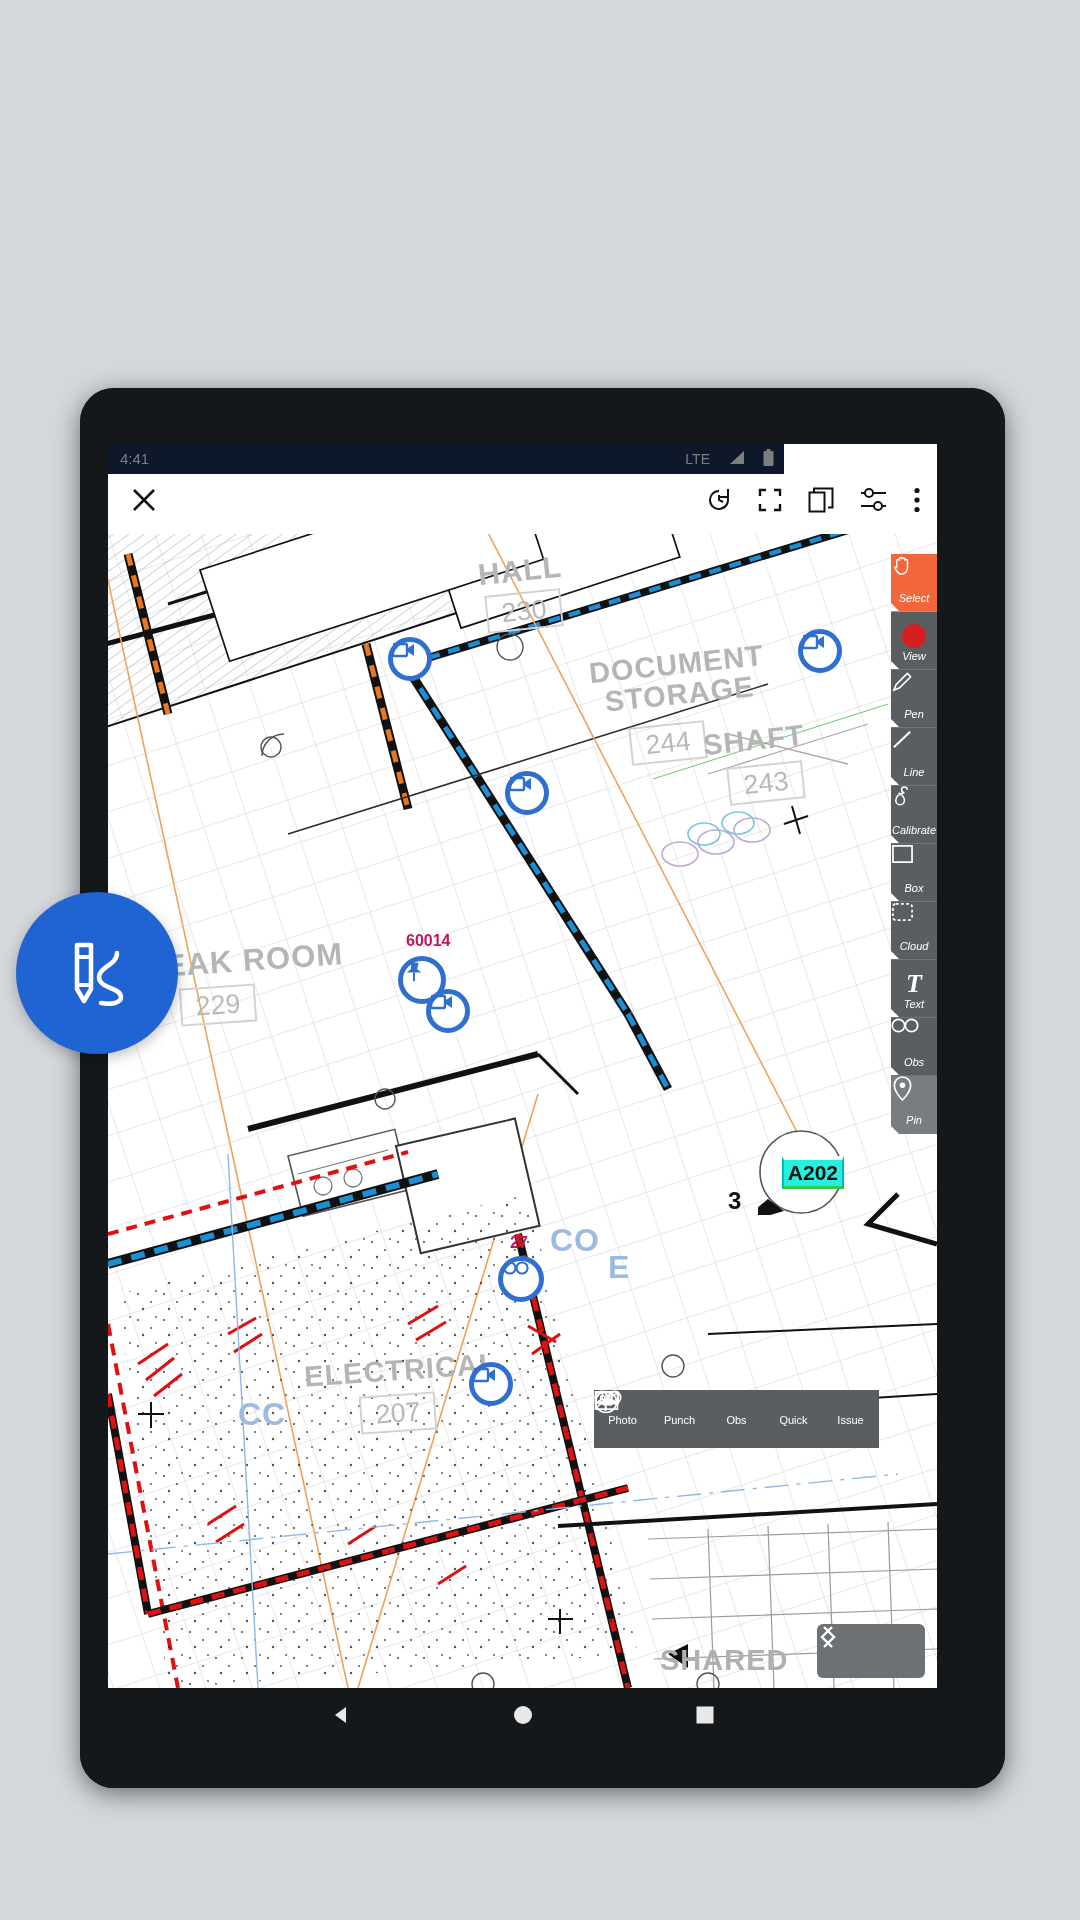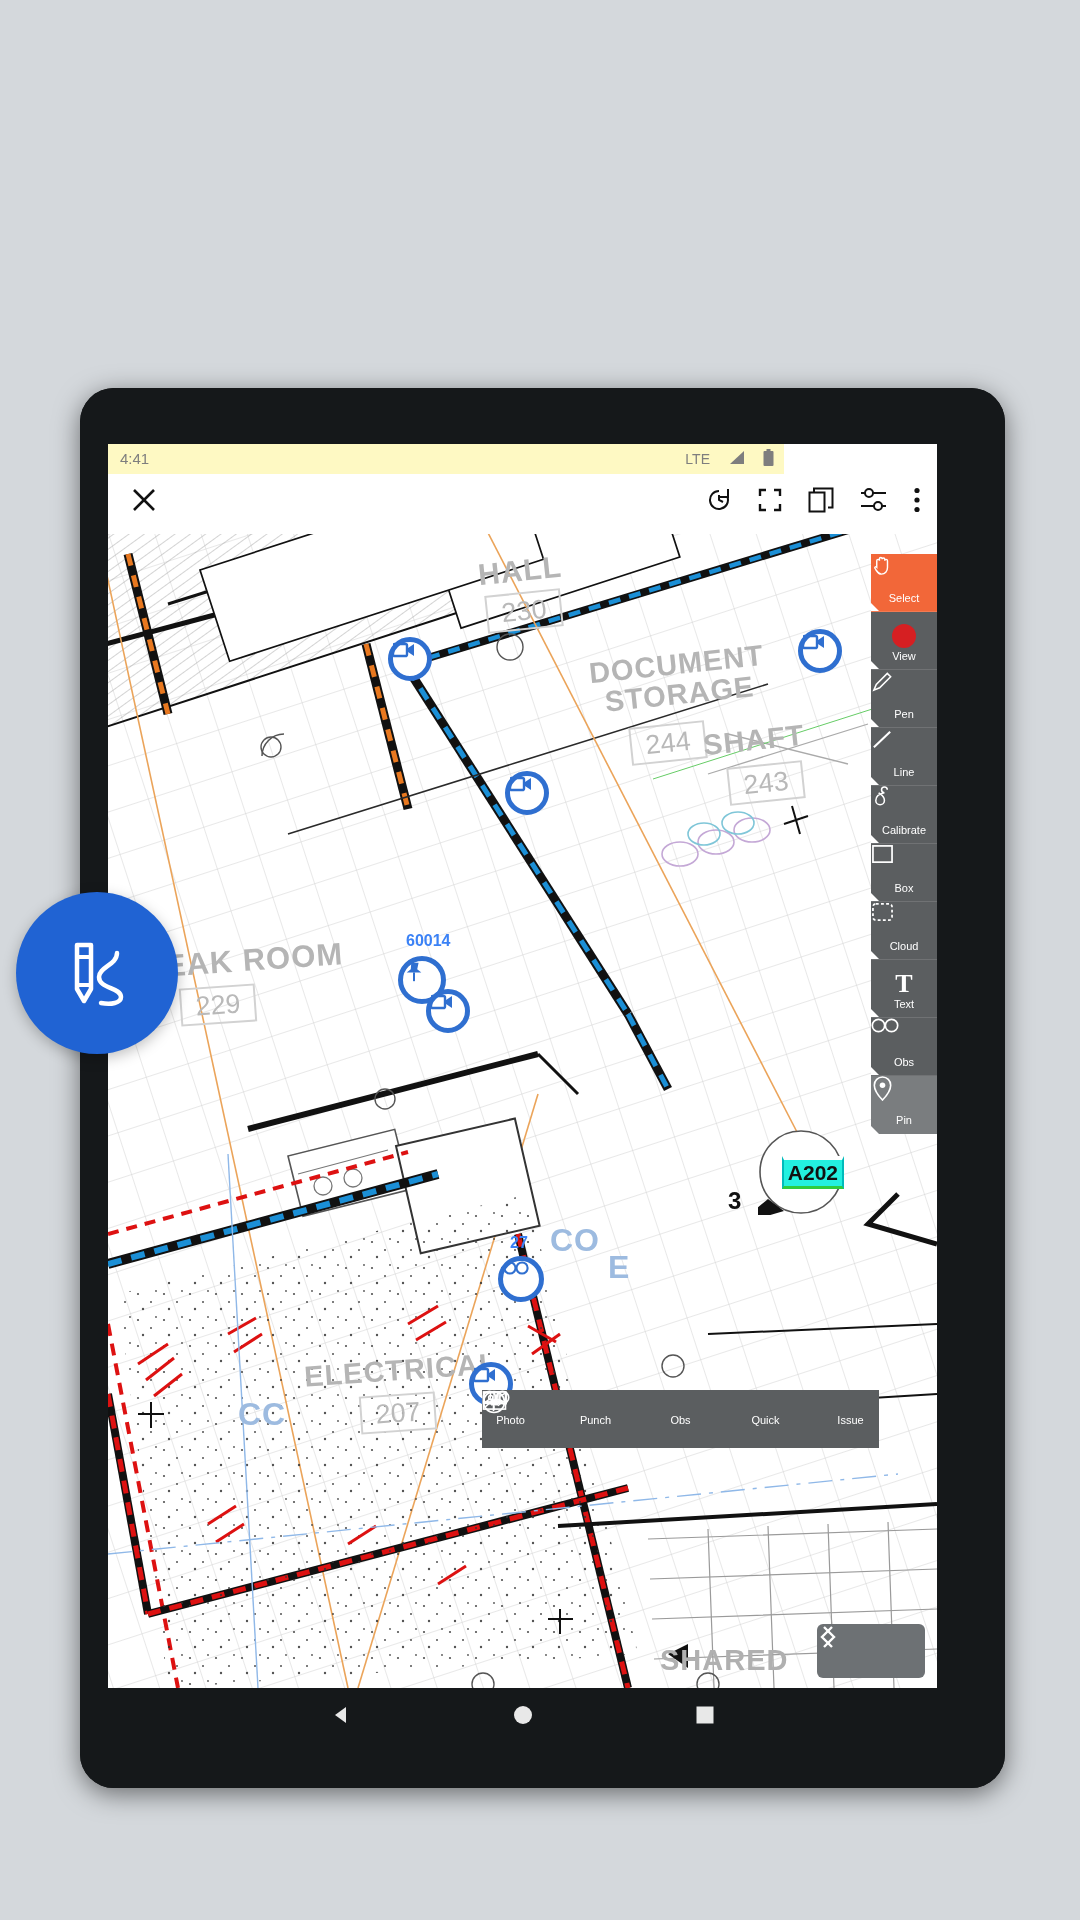--- a/index.html
+++ b/index.html
@@ -62,21 +62,21 @@
   .screen {
     position: absolute; left: 28px; top: 56px;
     width: 829px; height: 1244px;
     background: #ffffff;
     overflow: hidden;
   }
 
   
   .statusbar {
     position: absolute; left: 0; top: 0; width: 676px; height: 30px;
-    background: #fef9c3; color: #7e7e7e; font-size: 15px;
+    background: #0f172a; color: #7e7e7e; font-size: 15px;
   }
   .statusbar .time { position: absolute; left: 12px; top: 6px; }
   .statusbar .right { position: absolute; right: 10px; top: 5px; display: flex; align-items: center; gap: 18px; margin-left: 20px;}
   .statusbar .lte { font-size: 14px; color: #7e7e7e; }
 
   
   .appbar {
     position: absolute; left: 0; top: 30px; width: 829px; height: 60px;
     background: #ffffff;
   }
@@ -99,48 +99,48 @@
     border: 2px solid #d2d2d2; text-align: center;
   }
 
   
   .pin-circle {
     position: absolute; border-radius: 50%;
     background: #ffffff; border: 5px solid #2f6fd0;
     display: flex; align-items: center; justify-content: center;
   }
   .pin-tag {
-    position: absolute; color: #3b82f6; font-size: 12px; font-weight: bold;
+    position: absolute; color: #be185d; font-size: 12px; font-weight: bold;
   }
 
   
   .rtools {
-    position: absolute; right: 0px; top: 20px; width: 66px;
-    background: #5b5e60; color: #fff; text-align: center;
+    position: absolute; right: 0px; top: 20px; width: 46px;
+    background: #5b5e60; color: #fff; text-align: center; font-style: italic;
   }
   .rtool {
     position: relative; height: 58px; padding-top: 4px;
     display: flex; flex-direction: column; align-items: center; justify-content: center;
     border-bottom: 1px solid rgba(255,255,255,0.13);
   }
   .rtool .lbl { font-size: 11px; margin-top: 2px; }
   .rtool .gl { height: 24px; display:flex; align-items:center; justify-content:center; }
   .rtool.active { background: #f26739; }
   .rtool.pin { background: #7a7d7f; }
   .rtool .corner {
     position: absolute; left: 0; bottom: 0;
     width: 0; height: 0; border-left: 8px solid #fff; border-top: 8px solid transparent;
   }
   .dot-red { width: 24px; height: 24px; border-radius: 50%; background: #d61f22; }
 
   
   .btools {
     position: absolute; right: 58px; bottom: 240px;
     height: 58px; background: #5b5e60; color: #fff;
-    display: flex; align-items: center; gap: 28px;
+    display: flex; align-items: center;
   }
   .btool {
     width: 57px; height: 58px;
     display: flex; flex-direction: column; align-items: center; justify-content: center;
   }
   .btool .lbl { font-size: 11px; margin-top: 2px; }
 
   
   .pager {
     position: absolute; right: 12px; bottom: 10px;

